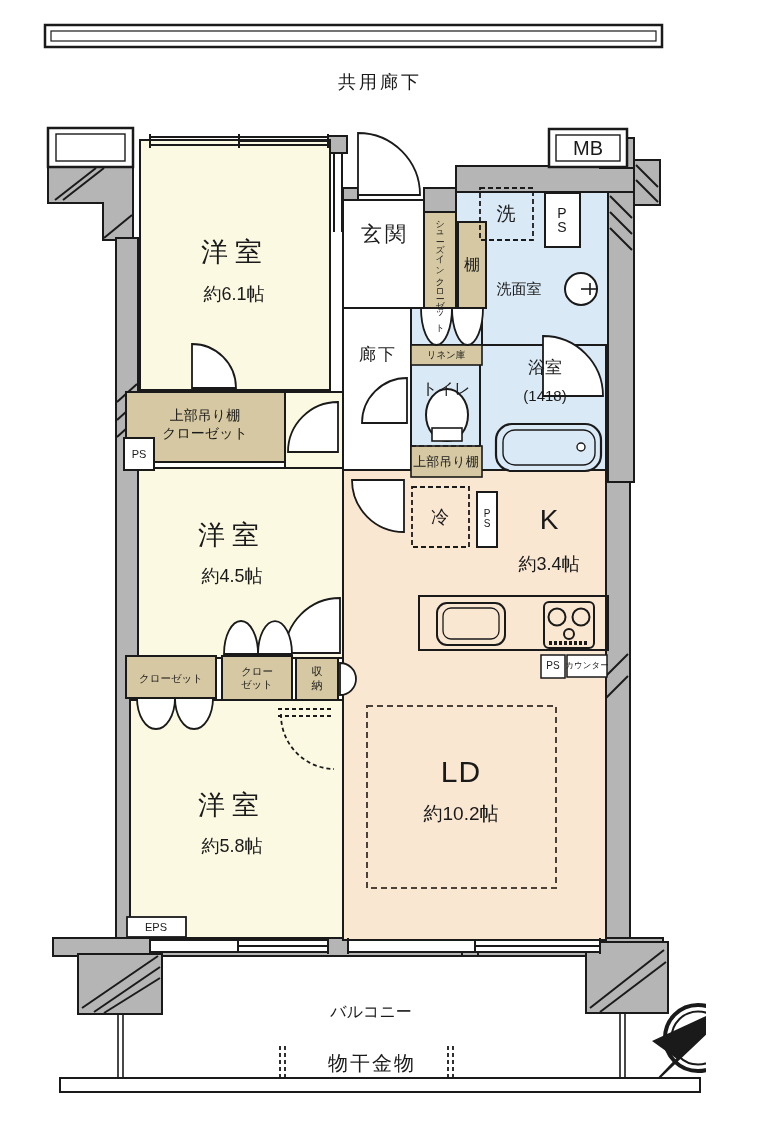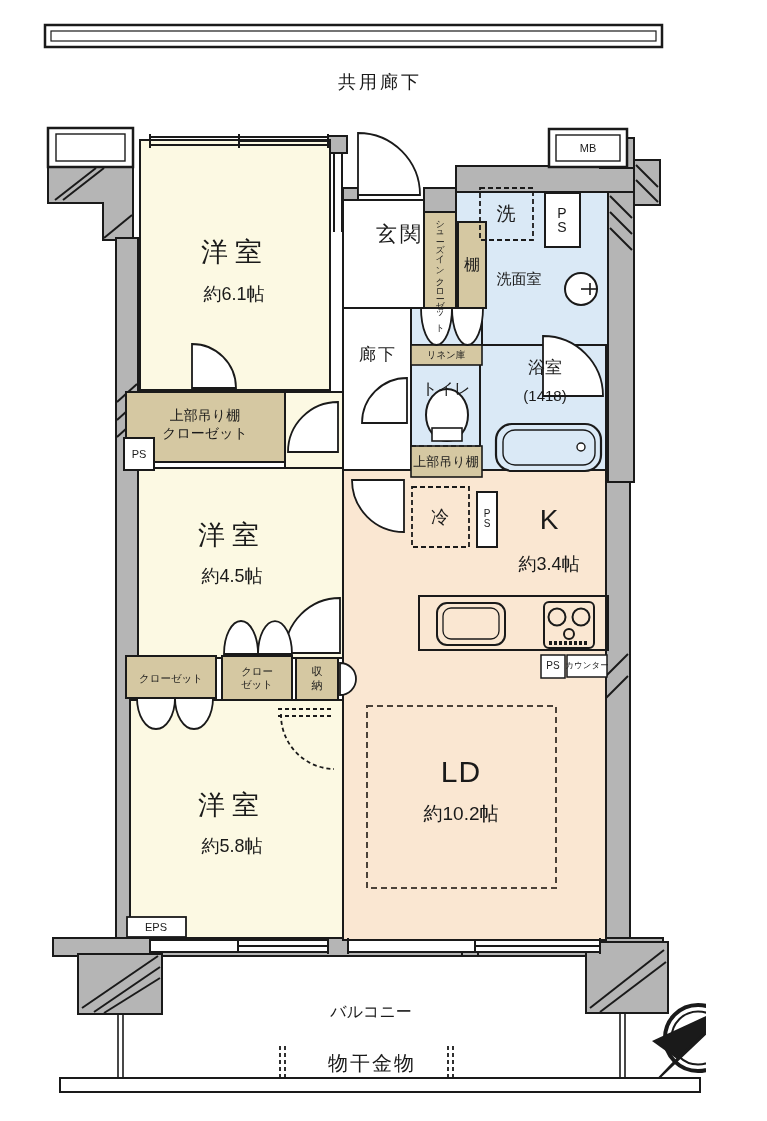--- a/index.html
+++ b/index.html
@@ -203,33 +203,33 @@
 
   <g>
     <circle cx="698" cy="1038" r="33" fill="none" stroke="#1a1a1a" stroke-width="4"></circle>
     <circle cx="698" cy="1038" r="26.5" fill="none" stroke="#1a1a1a" stroke-width="2"></circle>
     <polygon points="741,1000 652,1041 677,1059" fill="#1a1a1a"></polygon>
     <polygon points="741,1000 677,1059 659,1078" fill="#ffffff" stroke="#1a1a1a" stroke-width="2" stroke-linejoin="round"></polygon>
   </g>
 </svg>
 
 <div class="lbl" style="left:380px;top:82px;font-size:18px;letter-spacing:3px;">共用廊下</div>
-<div class="lbl" style="left:588px;top:148px;font-size:11px;">MB</div>
+<div class="lbl" style="left:588px;top:148px;font-size:20px;">MB</div>
 
 <div class="lbl" style="left:235px;top:253px;font-size:27px;letter-spacing:7px;">洋室</div>
 <div class="lbl" style="left:234px;top:294px;font-size:18px;">約6.1帖</div>
 
-<div class="lbl" style="left:385px;top:234px;font-size:21px;letter-spacing:3px;margin-left:15px;">玄関</div>
+<div class="lbl" style="left:385px;top:234px;font-size:21px;letter-spacing:3px;">玄関</div>
 
 <div class="lbl vtext" style="left:440px;top:260px;font-size:9px;height:92px;"><span>シューズイン</span><span>クローゼット</span></div>
 <div class="lbl" style="left:472px;top:265px;font-size:16px;">棚</div>
 
 <div class="lbl" style="left:506px;top:214px;font-size:19px;">洗</div>
 <div class="lbl stack" style="left:562px;top:220px;font-size:14px;width:13px;">PS</div>
-<div class="lbl" style="left:519px;top:279px;font-size:15px;">洗面室</div>
+<div class="lbl" style="left:519px;top:289px;font-size:15px;">洗面室</div>
 
 <div class="lbl" style="left:545px;top:368px;font-size:17px;">浴室</div>
 <div class="lbl" style="left:545px;top:396px;font-size:15px;">(1418)</div>
 
 <div class="lbl" style="left:446px;top:355px;font-size:9.5px;">リネン庫</div>
 <div class="lbl" style="left:446px;top:389px;font-size:16px;">トイレ</div>
 <div class="lbl" style="left:446px;top:462px;font-size:13px;">上部吊り棚</div>
 
 <div class="lbl" style="left:378px;top:355px;font-size:17px;letter-spacing:2px;">廊下</div>
 

